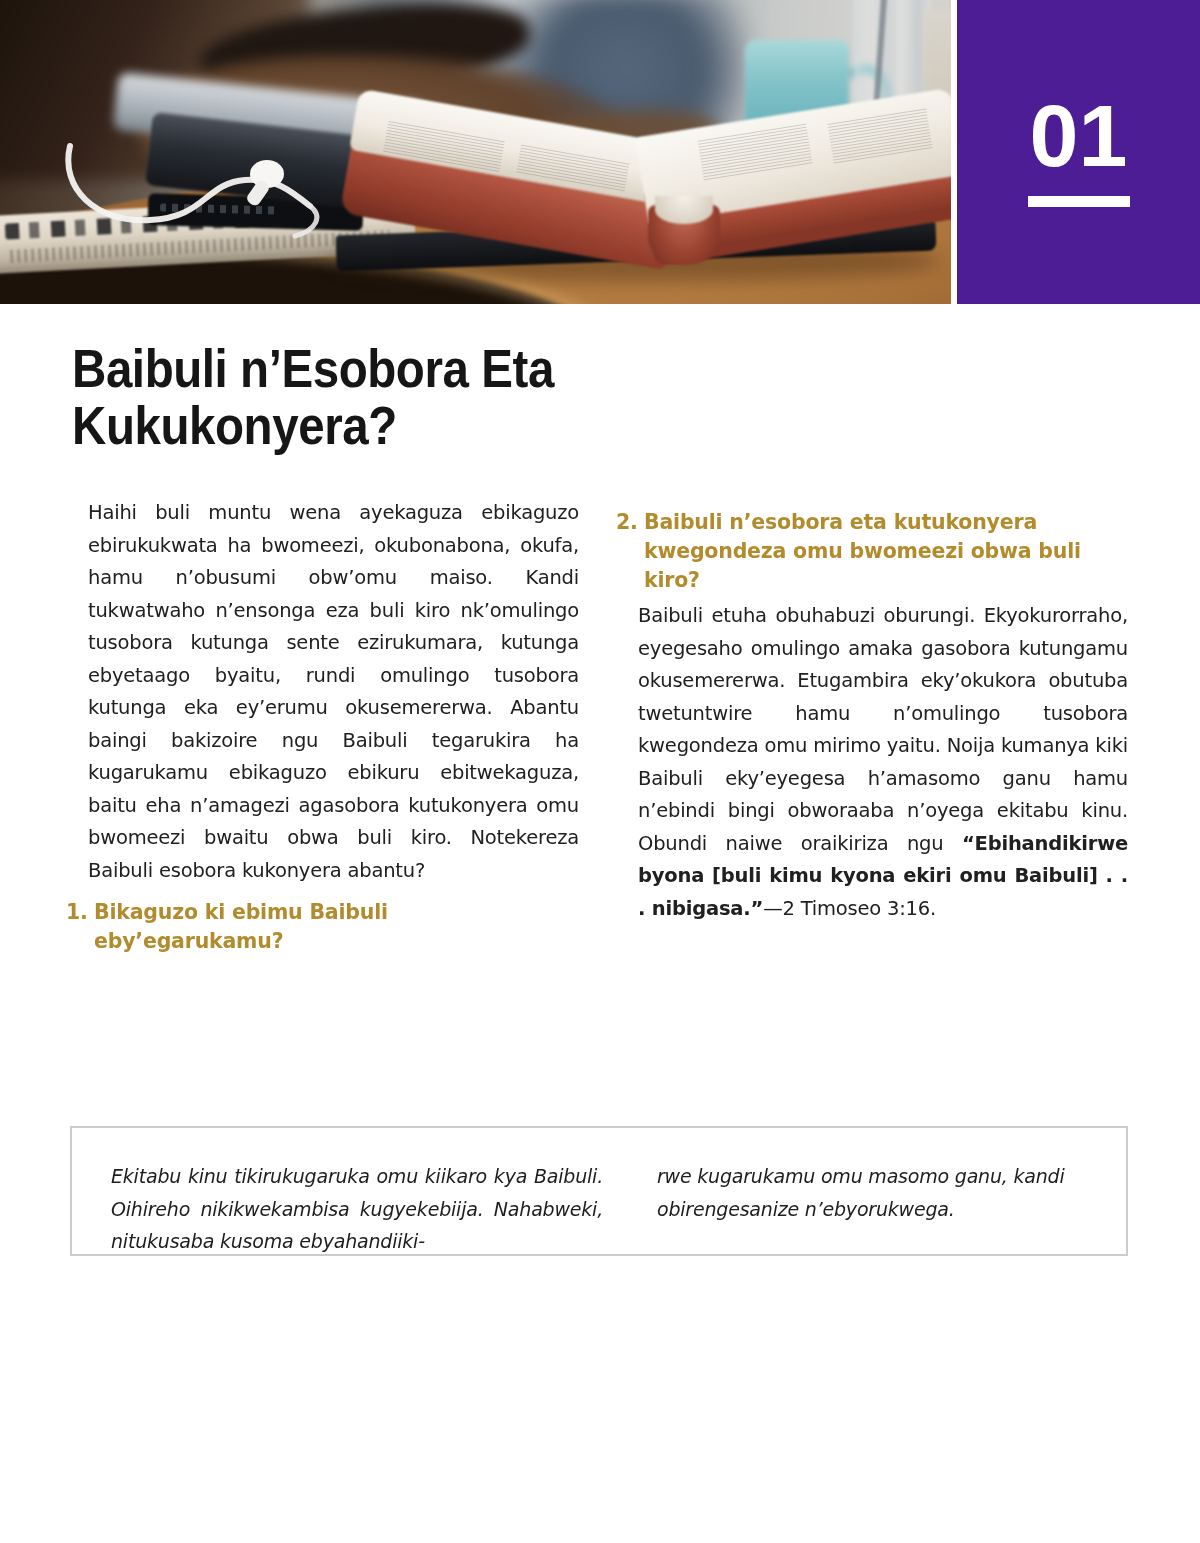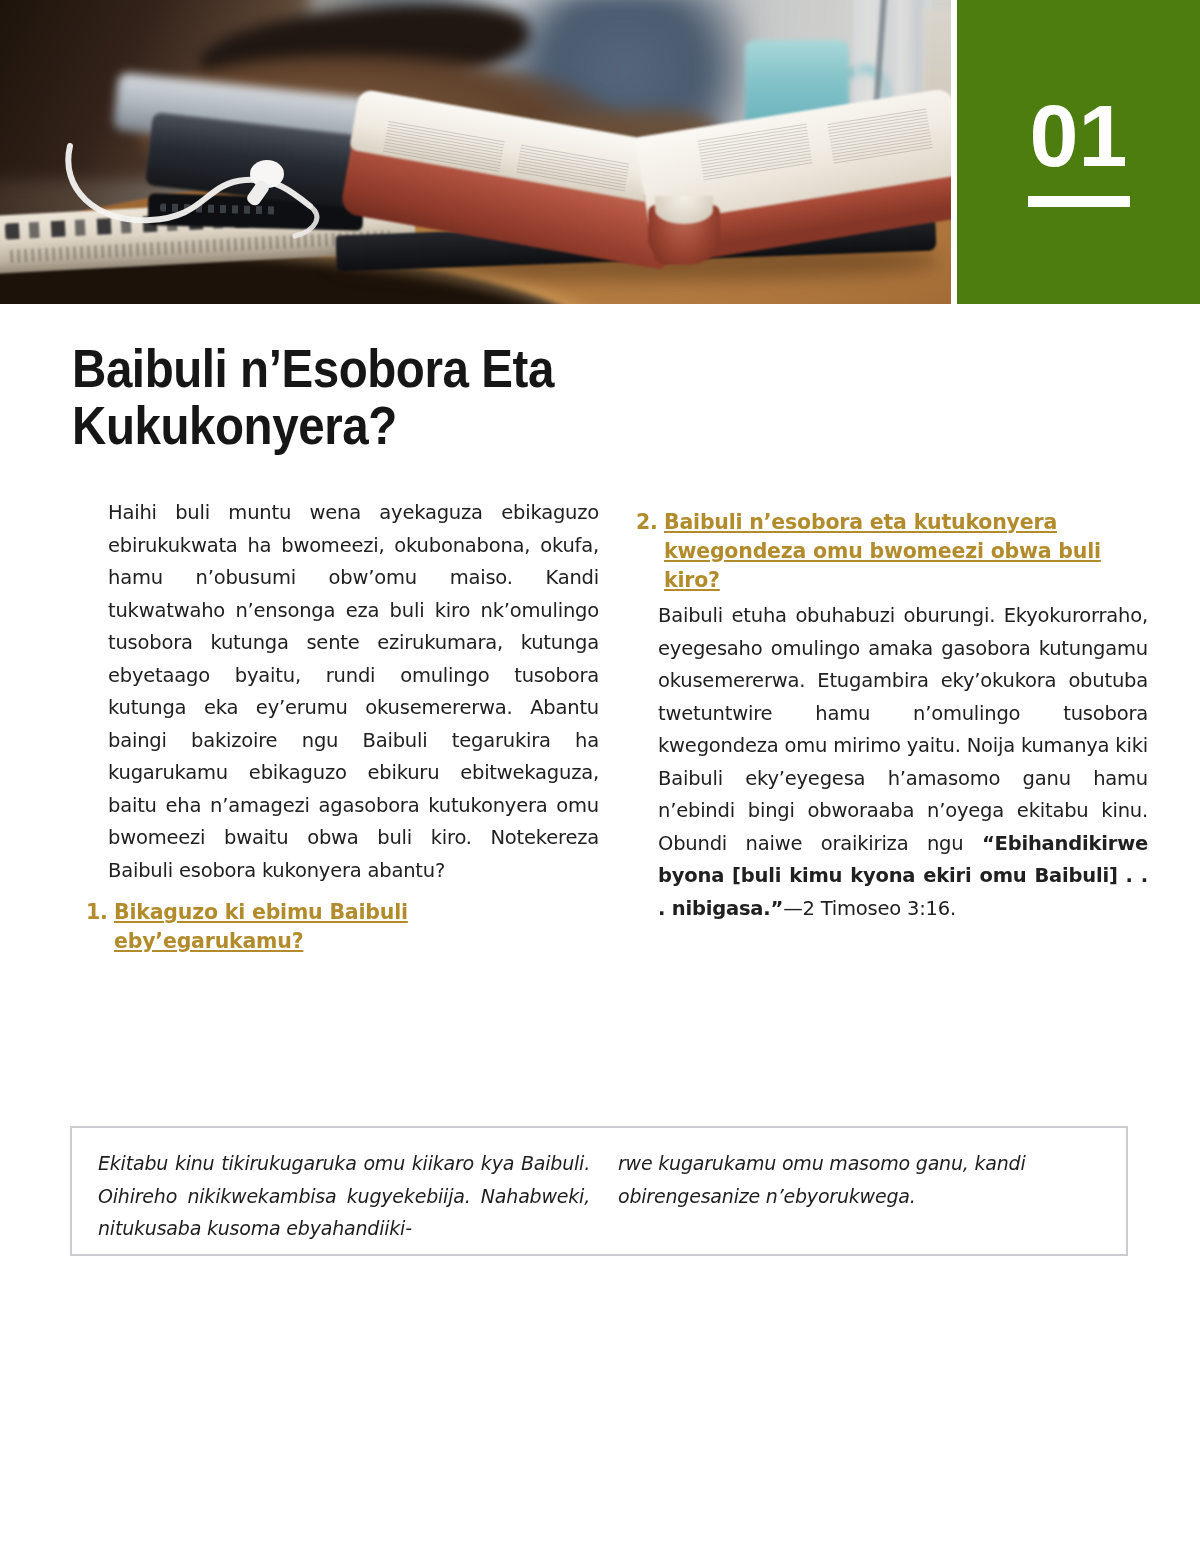--- a/index.html
+++ b/index.html
@@ -91,49 +91,49 @@
   .ph-tr1 { left:700px; top:132px; width:110px; height:40px; transform:rotate(-9deg); }
   .ph-tr2 { left:830px; top:116px; width:100px; height:40px; transform:rotate(-9deg); }
   .ph-gutter { left:648px; top:205px; width:72px; height:60px;
     background:radial-gradient(ellipse at 50% 10%, #c4705a 0%, #9c4432 55%, #722c1e 100%);
     border-radius:8px 8px 46% 46%; filter:blur(1px); }
   .ph-gutter-pages { left:655px; top:196px; width:58px; height:28px;
     background:radial-gradient(ellipse at 50% 0%, #f5f1ea, #d8cfc0 75%);
     border-radius:0 0 50% 50%; filter:blur(1px); }
 
   
-  .lesson-badge { position:absolute; left:957px; top:0; width:243px; height:304px; background:#4d7c0f; }
+  .lesson-badge { position:absolute; left:957px; top:0; width:243px; height:304px; background:#4c1d95; }
   .lesson-number { padding-top:92px; text-align:center;
     font-family:"Liberation Sans", sans-serif; font-weight:bold; font-size:88px; line-height:88px;
     color:#ffffff; letter-spacing:0; }
   .lesson-underline { width:102px; height:11px; background:#ffffff; margin:16px auto 0; }
 
   
   .title { position:absolute; left:72px; top:340px; margin:0; width:640px;
     font-family:"Liberation Sans", sans-serif; font-weight:bold; font-size:54px; line-height:57px;
     color:#161616; letter-spacing:-0.5px; transform:scaleX(0.88); transform-origin:left top; }
   .tline { display:block; }
 
   
-  .columns { position:absolute; left:66px; top:497px; width:1062px; display:flex; gap:37px;margin-left:20px; }
+  .columns { position:absolute; left:66px; top:497px; width:1062px; display:flex; gap:37px; }
   .col { width:519px; }
   .col-right { width:518px; }
   .para { margin:0; padding-left:22px; text-align:justify;
     font-size:19.5px; line-height:32.5px; letter-spacing:-0.2px; color:#202020; }
   .subhead { display:flex; margin:11px 0 5px;
     font-weight:bold; font-size:20.5px; line-height:29px; color:#B28C2C; letter-spacing:-0.2px; }
   .qnum { flex:none; width:28px; }
-  .qtext { flex:1;text-decoration:underline; }
+  .qtext { flex:1; }
   .quote { font-weight:bold; }
 
   
   .footnote-box { position:absolute; left:70px; top:1126px; width:1058px; height:130px;
     box-sizing:border-box; background:#ffffff; border:2px solid #caccd2;
     display:flex; gap:28px; padding:19px 26px; }
-  .fn-col { margin:0; font-style:italic; font-size:19px; line-height:32.5px;
+  .fn-col { margin:13px; font-style:italic; font-size:19px; line-height:32.5px;
     letter-spacing:-0.2px; color:#1e1e1e; }
   .fn-left { width:492px; text-align:justify; }
   .fn-right { flex:1; text-align:left; }
 </style>
 </head>
 <body>
 
 <div class="page">
 
   <div class="photo">

